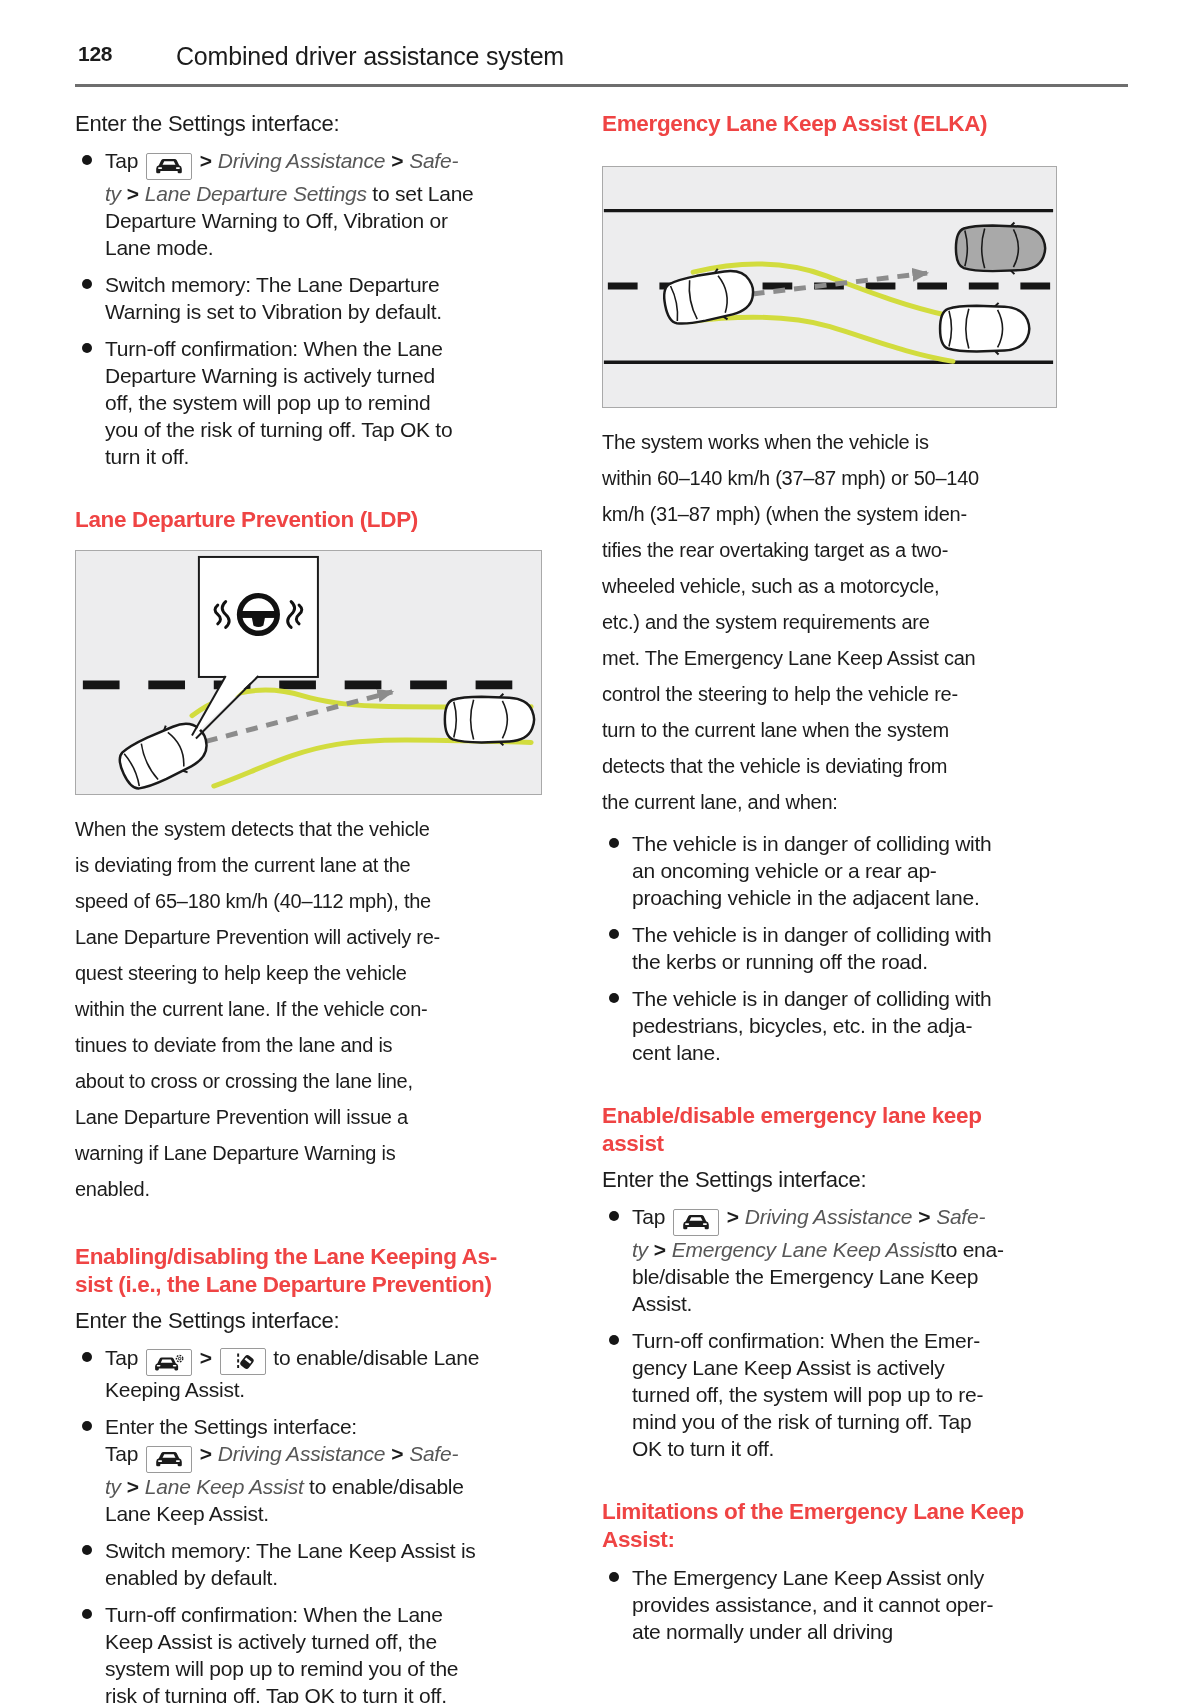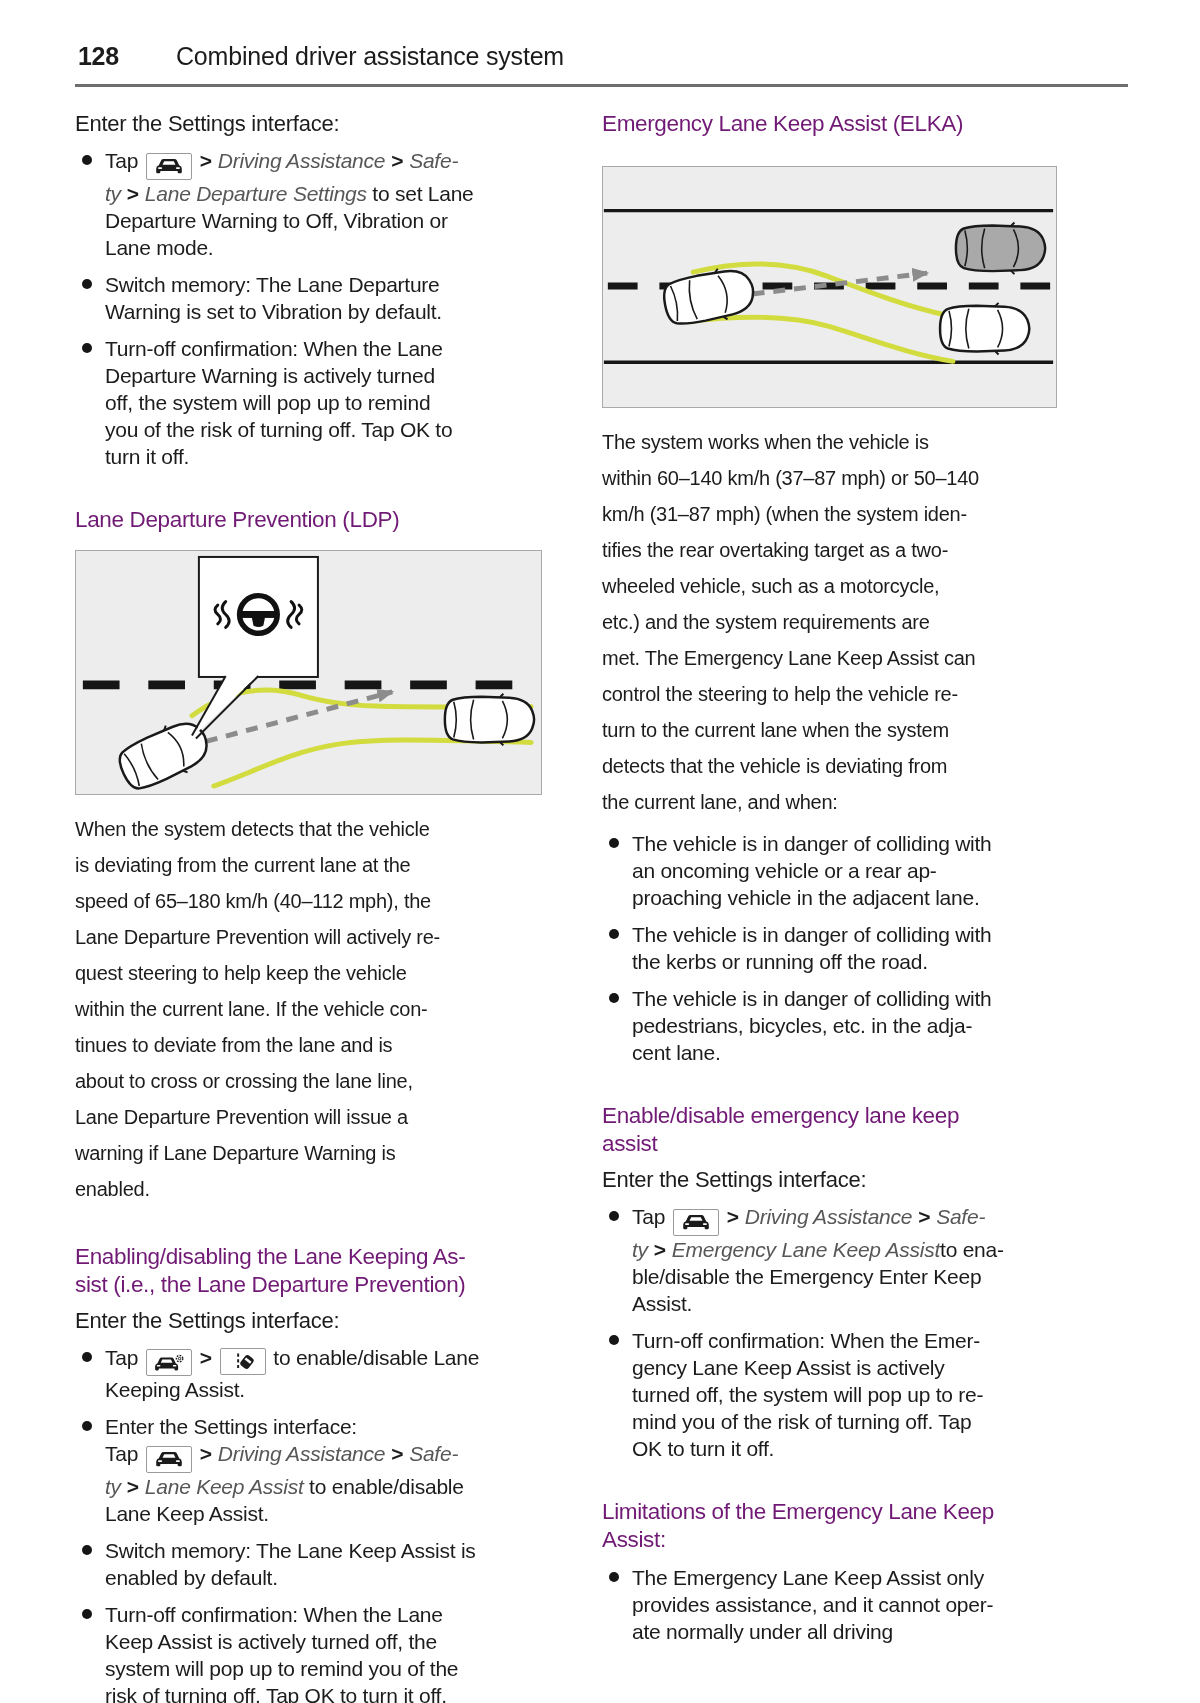--- a/index.html
+++ b/index.html
@@ -9,30 +9,30 @@
     --figbg:#ededee;
     --figborder:#a9a9a9;
     --arrow:#8c8c8c;
   }
   html,body{margin:0;padding:0;}
   body{
     width:1200px;height:1703px;position:relative;background:#ffffff;
     font-family:"Liberation Sans","DejaVu Sans",sans-serif;
     color:var(--ink);
   }
-  .hdr-num{position:absolute;left:78px;top:42px;font-size:25px;font-weight:700;letter-spacing:-0.3px;}
+  .hdr-num{position:absolute;left:78px;top:42px;font-size:21px;font-weight:700;letter-spacing:-0.3px;}
   .hdr-title{position:absolute;left:176px;top:42px;font-size:25px;font-weight:400;letter-spacing:-0.2px;}
   .hdr-rule{position:absolute;left:75px;top:84px;width:1053px;height:3px;background:#6e6e6e;}
   .col{position:absolute;top:110px;width:470px;}
   .col-left{left:75px;}
   .col-right{left:602px;}
   .body, .bcontent, .para, .h-sec{white-space:nowrap;}
   .body{font-size:22px;line-height:27px;letter-spacing:-0.25px;margin:0;}
   .para{font-size:20px;line-height:36px;letter-spacing:-0.25px;margin:16px 0 0 0;}
-  .h-sec{font-size:22.5px;line-height:28px;font-weight:400;letter-spacing:-0.35px;color:#701a75;margin:36px 0 0 0;}
+  .h-sec{font-size:22.5px;line-height:28px;font-weight:700;letter-spacing:-0.35px;color:#ef4444;margin:36px 0 0 0;}
   .h-first{margin-top:0;}
   .intro2{margin-top:8px;}
   .bullet{position:relative;padding-left:30px;margin-top:10px;font-size:21px;line-height:27px;letter-spacing:-0.25px;}
   .bullet .dot{position:absolute;left:7px;top:8px;width:10px;height:10px;border-radius:50%;background:#161616;}
   .menu{font-style:italic;color:var(--menu);}
   .sep{font-style:normal;font-weight:700;color:var(--ink);padding:0 6px;}
   .icon-box{
     display:inline-flex;align-items:center;justify-content:center;
     width:46px;height:27px;border:1.5px solid #9a9a9a;border-radius:2px;
     background:#fff;vertical-align:-7px;margin:0 2px;box-sizing:border-box;
@@ -244,21 +244,21 @@
 
   <div class="bullet">
     <span class="dot"></span>
     <div class="bcontent"><span>Tap </span><span class="icon-box">
           <svg viewBox="0 0 34 20" width="30" height="18">
             <path d="M5.5,9.2 L8.2,3.6 Q9,2 11,2 L23,2 Q25,2 25.8,3.6 L28.5,9.2 Q31.5,10.2 31.5,13 L31.5,16.8 Q31.5,18.2 30,18.2 L28.2,18.2 Q26.8,18.2 26.8,16.8 L26.8,15.8 L7.2,15.8 L7.2,16.8 Q7.2,18.2 5.8,18.2 L4,18.2 Q2.5,18.2 2.5,16.8 L2.5,13 Q2.5,10.2 5.5,9.2 Z" fill="#1b1b1b"></path>
             <path d="M9.6,8.6 L11.6,4.6 L22.4,4.6 L24.4,8.6 Z" fill="#fff"></path>
             <rect x="4.6" y="11.4" width="4.6" height="2" rx="1" fill="#fff"></rect>
             <rect x="24.8" y="11.4" width="4.6" height="2" rx="1" fill="#fff"></rect>
           </svg>
-        </span><span class="sep">&gt;</span><span class="menu">Driving Assistance</span><span class="sep">&gt;</span><span class="menu">Safe-</span><br><span class="menu">ty</span><span class="sep">&gt;</span><span class="menu">Emergency Lane Keep Assist</span><span>to ena-</span><br><span>ble/disable the Emergency Enter Keep</span><br><span>Assist.</span></div>
+        </span><span class="sep">&gt;</span><span class="menu">Driving Assistance</span><span class="sep">&gt;</span><span class="menu">Safe-</span><br><span class="menu">ty</span><span class="sep">&gt;</span><span class="menu">Emergency Lane Keep Assist</span><span>to ena-</span><br><span>ble/disable the Emergency Lane Keep</span><br><span>Assist.</span></div>
   </div>
   <div class="bullet">
     <span class="dot"></span>
     <div class="bcontent">Turn-off confirmation: When the Emer-<br>gency Lane Keep Assist is actively<br>turned off, the system will pop up to re-<br>mind you of the risk of turning off. Tap<br>OK to turn it off.</div>
   </div>
 
   <h3 class="h-sec">Limitations of the Emergency Lane Keep<br>Assist:</h3>
 
   <div class="bullet">
     <span class="dot"></span>

